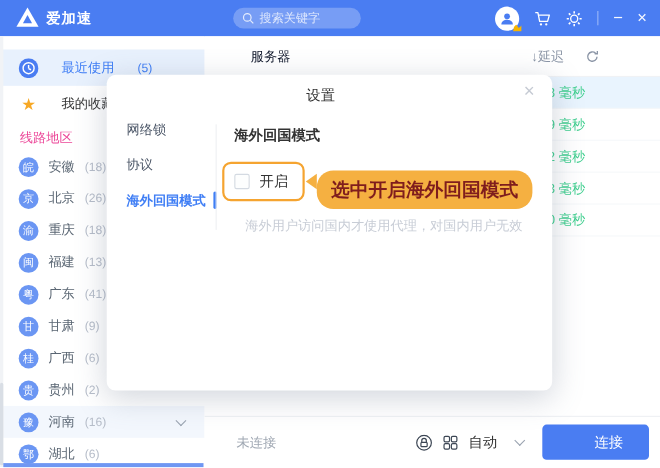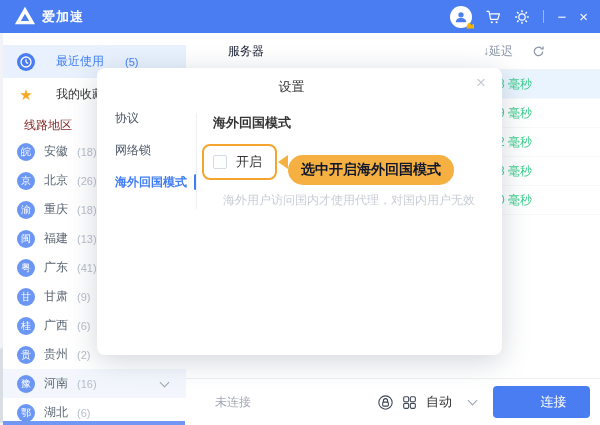--- a/index.html
+++ b/index.html
@@ -22,21 +22,21 @@
 
   
   .sidebar { position:absolute; left:0; top:33px; bottom:0; width:186px; background:#fff; padding-top:12px; }
   .sb-track { position:absolute; left:0; top:0; bottom:0; width:3px; background:#f1f3f6; }
   .sb-thumb { position:absolute; left:0; top:315px; width:3px; height:75px; background:#d9dee5; border-radius:2px; }
   .sb-row { height:33px; display:flex; align-items:center; padding-left:17px; gap:21px; }
   .sb-row.active { background:#e8f1fd; color:#3f7ef5; }
   .sb-row.active .cnt { color:#3f7ef5; }
   .cnt { color:#b6bdc9; font-size:11px; }
   .star { color:#f7a824; font-size:15px; width:18px; text-align:center; }
-  .sec-label { height:24px; line-height:24px; padding-left:24px; color:#7f1d1d; margin-top:2px; }
+  .sec-label { height:24px; line-height:24px; padding-left:18px; color:#ec4899; margin-top:2px; }
   .rg-row { height:29px; display:flex; align-items:center; padding-left:17px; gap:9px; position:relative; }
   .rg-row.hover { background:#f3f7fd; }
   .badge { width:18px; height:18px; border-radius:50%; background:#6b96f3; color:#fff; font-size:10px; display:flex; align-items:center; justify-content:center; flex:0 0 18px; }
   .rg-name { color:#5a6673; }
   .chev { width:7px; height:7px; border-right:1.5px solid #9aa3b0; border-bottom:1.5px solid #9aa3b0; transform:rotate(45deg); }
   .rg-row .chev { position:absolute; right:18px; top:10px; }
   .sb-bottom-strip { position:absolute; left:3px; right:1px; bottom:0; height:4px; background:#6f97f3; }
 
   
   .main { position:absolute; left:186px; top:33px; right:0; bottom:0; background:#fff; }
@@ -66,39 +66,48 @@
   .dlg-nav-item.active .ind { position:absolute; right:-1px; top:8px; width:3px; height:16px; background:#3f7ef5; border-radius:2px; }
   .dlg-vdiv { position:absolute; left:99px; top:45px; width:1px; height:96px; background:#eef0f3; }
   .dlg-content { position:absolute; left:116px; top:46px; right:16px; }
   .dlg-h { font-weight:bold; font-size:13px; color:#333; }
   .cb-row { display:flex; align-items:center; margin-top:7px; }
   .cb-box { display:inline-flex; align-items:center; gap:9px; border:2px solid #f5a430; border-radius:8px; padding:7px 13px 7px 9px; margin-left:-11px; background:#fff; }
   .checkbox { width:14px; height:14px; border:1px solid #d4dae2; border-radius:2px; background:#fdfefe; }
   .cb-label { font-size:13px; color:#333; }
   .callout { display:flex; align-items:center; margin-left:1px; }
   .callout .tri { width:0; height:0; border-top:7px solid transparent; border-bottom:7px solid transparent; border-right:10px solid #f5b041; }
-  .callout .pill { background:#f5b041; border-radius:15px; padding:6px 13px; font-weight:bold; font-size:14px; color:#0f172a; white-space:nowrap;margin-top:16px; }
+  .callout .pill { background:#f5b041; border-radius:15px; padding:6px 13px; font-weight:bold; font-size:17px; color:#7f1d1d; white-space:nowrap;margin-top:16px; }
   .dlg-desc { margin-top:7px; margin-left:10px; color:#c8cdd6; font-size:12px; white-space:nowrap; }
 
   svg { display:block; }
 </style>
 </head>
 <body>
 
 <div class="window">
 
   <div class="header">
     <div class="logo">
       <svg width="22" height="22" viewBox="0 0 24 24">
         <path fill="#fff" d="M12 2 L23 21 H1 Z"></path>
         <path fill="#4a7df2" d="M12 9.5 L16.5 17.5 H7.5 Z"></path>
       </svg>
     </div>
     <div class="app-name">爱加速</div>
 
+    <div class="search">
+      <span>
+        <svg width="11" height="11" viewBox="0 0 16 16">
+            <circle cx="7" cy="7" r="5" fill="none" stroke="rgba(255,255,255,.8)" stroke-width="1.6"></circle>
+            <line x1="11" y1="11" x2="15" y2="15" stroke="rgba(255,255,255,.8)" stroke-width="1.6"></line>
+          </svg>
+      </span>
+      <span class="ph">搜索关键字</span>
+    </div>
 
     <div class="hdr-right">
       <div class="avatar">
         <svg width="14" height="14" viewBox="0 0 16 16">
             <circle cx="8" cy="5.5" r="3" fill="#4a7df2"></circle>
             <path d="M2 14c0-3.3 2.7-5 6-5s6 1.7 6 5" fill="#4a7df2"></path>
           </svg>
         <span class="vip"></span>
       </div>
       <div class="hicon">
@@ -258,22 +267,22 @@
       <span class="chev"></span>
     </div>
     <button class="connect-btn">连接</button>
   </div>
 
   <div class="dialog">
     <div class="dlg-title">设置</div>
     <div class="dlg-close">×</div>
 
     <div class="dlg-nav">
+      <div class="dlg-nav-item">网络锁</div>
       <div class="dlg-nav-item">协议</div>
-      <div class="dlg-nav-item">网络锁</div>
       <div class="dlg-nav-item active">
         <span>海外回国模式</span>
         <span class="ind"></span>
       </div>
     </div>
     <div class="dlg-vdiv"></div>
 
     <div class="dlg-content">
       <div class="dlg-h">海外回国模式</div>
       <div class="cb-row">

